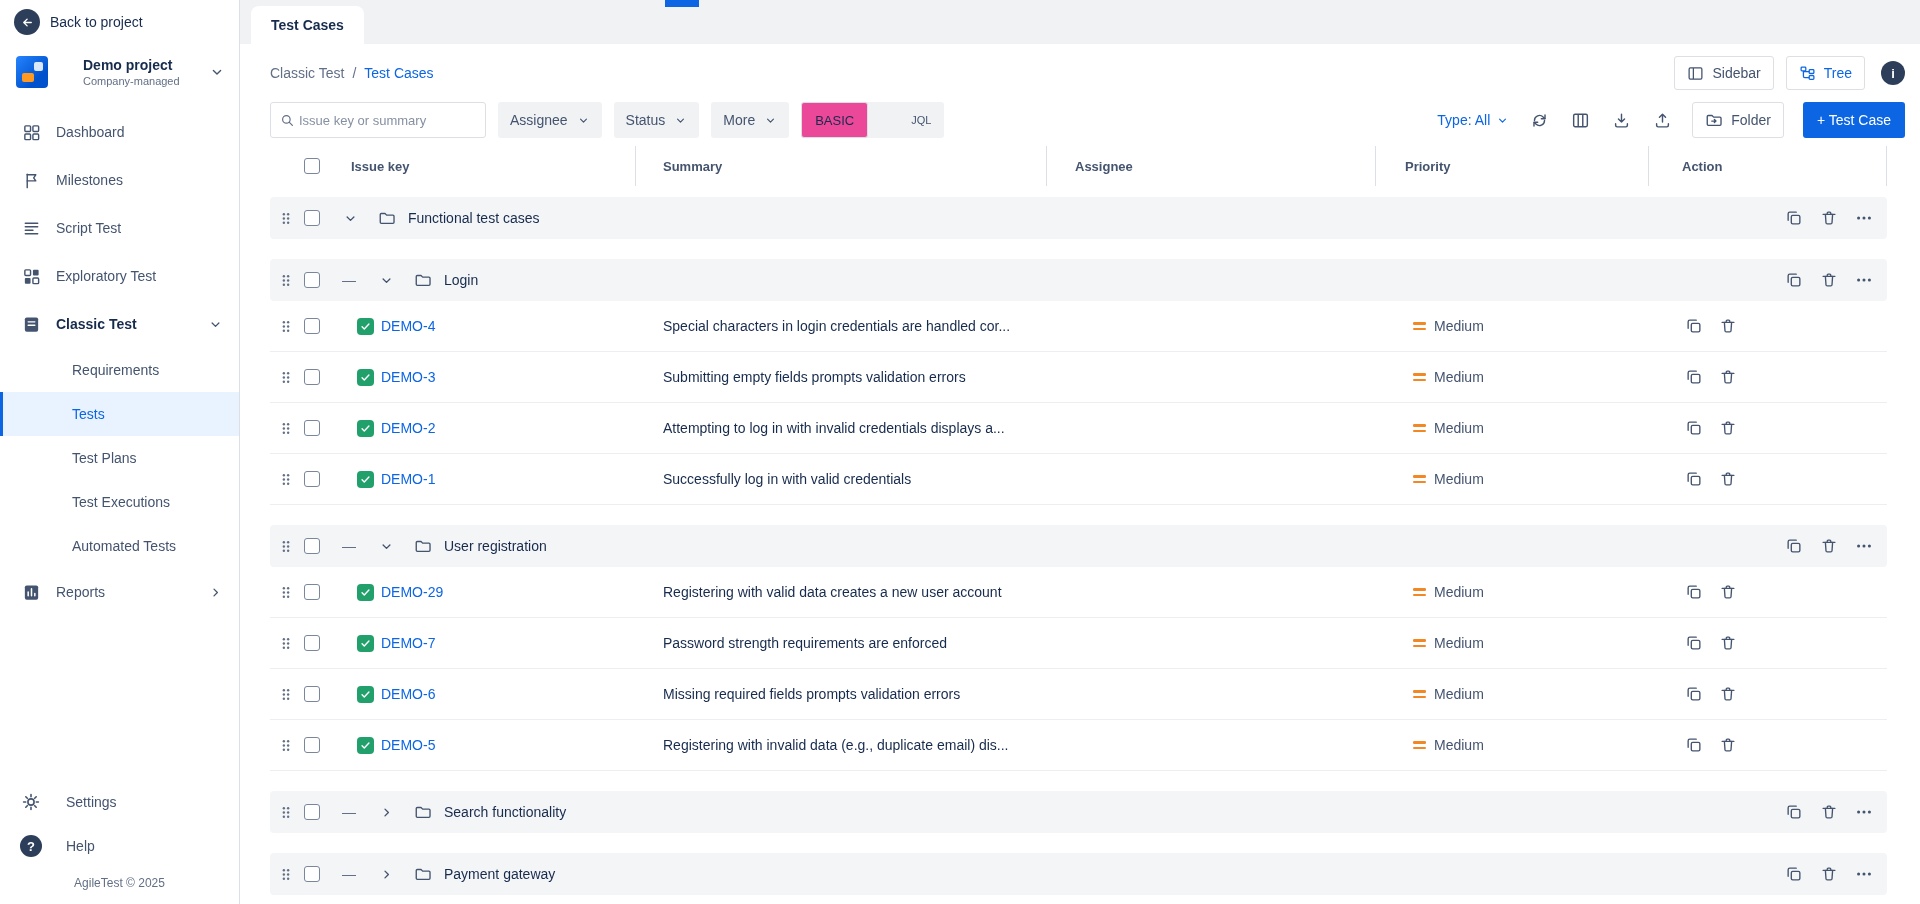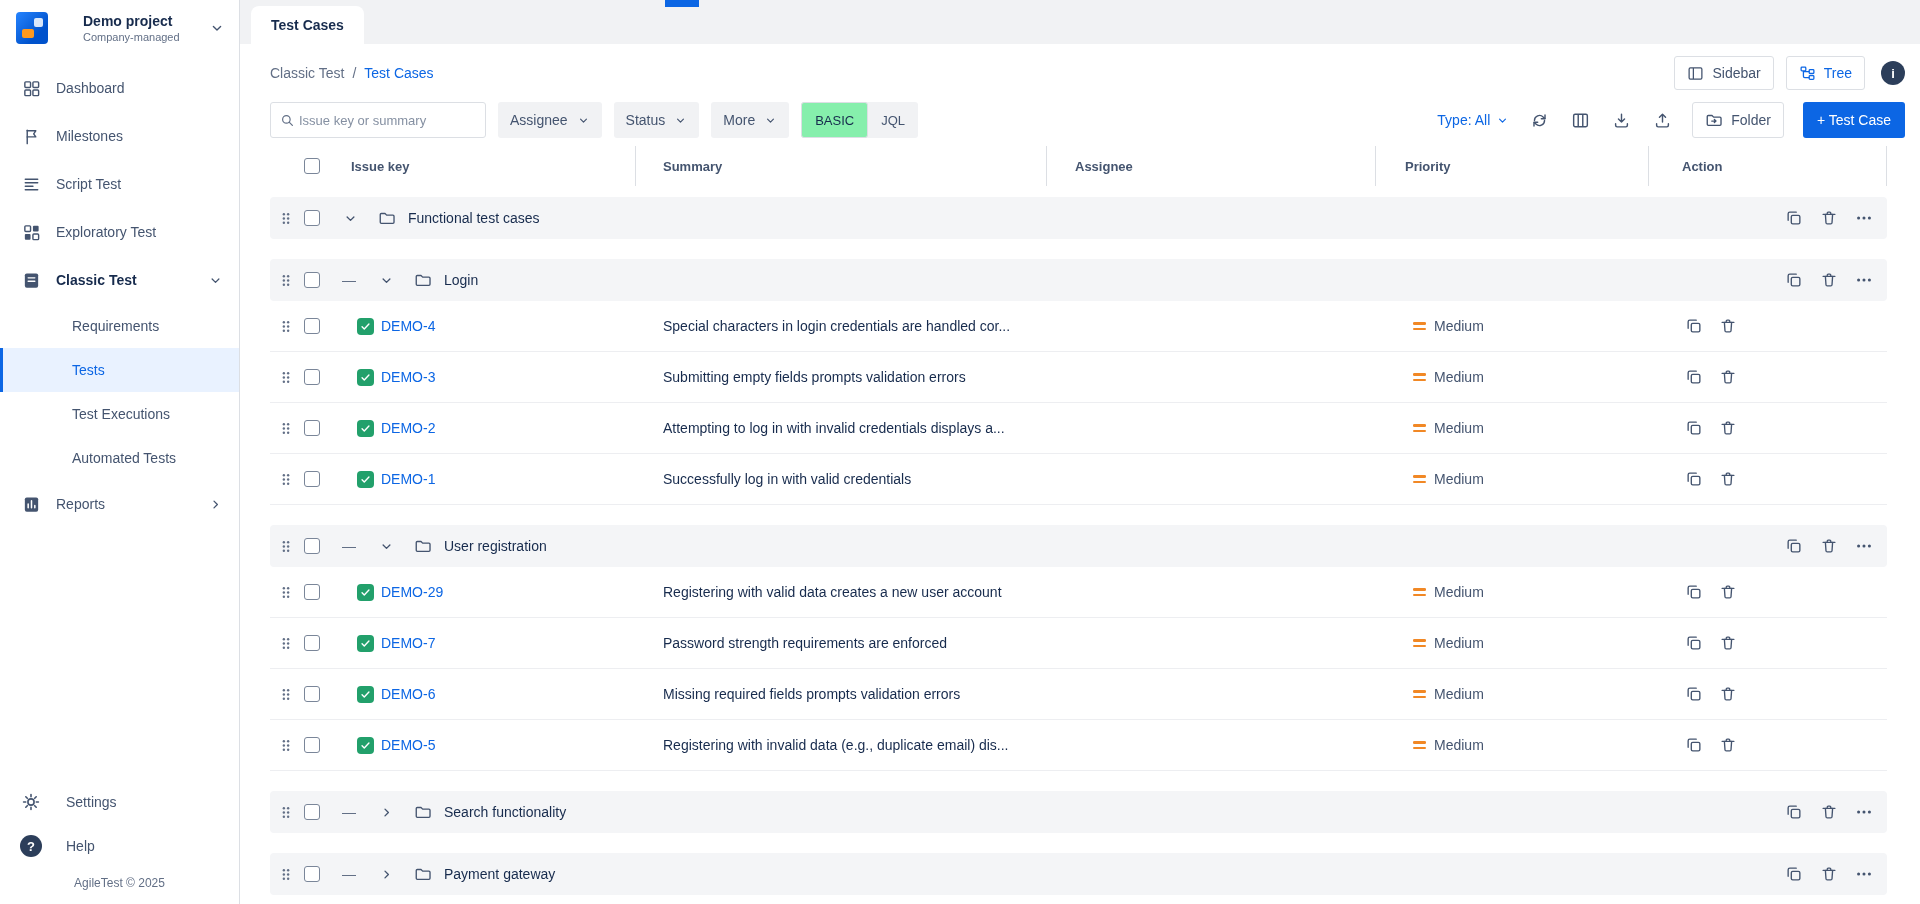--- a/index.html
+++ b/index.html
@@ -52,22 +52,22 @@
   .btn-outline{height:34px;border:1px solid var(--border);background:#fff;border-radius:3px;display:inline-flex;align-items:center;gap:8px;padding:0 12px;font-size:14px;color:var(--text2);cursor:pointer;}
   .btn-outline.tree-btn{color:var(--blue);}
   .info-circle{width:24px;height:24px;border-radius:50%;background:var(--dark);color:#fff;font-size:13px;font-weight:700;display:flex;align-items:center;justify-content:center;margin-left:4px;cursor:pointer;}
 
   .toolbar{height:54px;display:flex;align-items:center;gap:12px;padding:8px 15px 6px 30px;flex:none;}
   .search-box{width:216px;height:36px;border:1px solid var(--border);border-radius:3px;display:flex;align-items:center;gap:4px;padding:0 9px;background:#fff;}
   .search-box input{border:none;outline:none;width:100%;font-size:13px;font-family:inherit;color:var(--text);background:transparent;}
   .search-box input::placeholder{color:#8590A2;}
   .filter-btn{height:36px;background:var(--bgsub);border-radius:3px;display:flex;align-items:center;gap:9px;padding:0 12px;font-size:14px;color:var(--text2);cursor:pointer;}
   .segment{height:36px;display:flex;align-items:center;background:var(--bgsub);border-radius:3px;}
-  .seg-basic{height:36px;display:flex;align-items:center;padding:0 13px;background:#86efac;border:1px solid var(--border);border-radius:3px;font-size:13px;color:var(--text);cursor:pointer;}
-  .seg-jql{padding:0 13px;font-size:13px;color:var(--text2);cursor:pointer;}
+  .seg-basic{height:36px;display:flex;align-items:center;padding:0 13px;background:#ec4899;border:1px solid var(--border);border-radius:3px;font-size:13px;color:var(--text);cursor:pointer;}
+  .seg-jql{padding:0 13px;font-size:11px;color:var(--text2);cursor:pointer;margin-left:30px;}
   .toolbar-right{margin-left:auto;display:flex;align-items:center;gap:19px;}
   .type-filter{display:flex;align-items:center;gap:6px;color:var(--blue);font-size:14px;font-weight:500;cursor:pointer;}
   .icon-btn{width:22px;height:22px;display:flex;align-items:center;justify-content:center;cursor:pointer;}
   .folder-btn{height:36px;}
   .primary-btn{height:36px;background:var(--blue);color:#fff;border:none;border-radius:3px;padding:0 14px;font-size:14px;font-weight:500;display:flex;align-items:center;cursor:pointer;font-family:inherit;}
 
   
   .table-wrap{flex:1;overflow:hidden;padding:0 33px 0 30px;}
   .gridcols{display:grid;grid-template-columns:366px 411px 329px 273px 1fr;}
   .thead{height:40px;align-items:center;}
@@ -99,20 +99,28 @@
   .eq-icon{display:flex;flex-direction:column;gap:3px;width:13px;}
   .eq-icon i{display:block;height:2.6px;border-radius:1.3px;background:var(--orange);}
   .priority-label{font-size:14px;color:var(--text2);}
   .cell5{padding-left:36px;display:flex;align-items:center;gap:16px;}
   .act{cursor:pointer;display:flex;}
 </style>
 </head>
 <body>
 
 <div class="sidebar">
+  <div class="back-row">
+    <span class="back-circle">
+      <svg width="15" height="15" viewBox="0 0 20 20">
+          <path d="M15 10H5.5M9.5 5.5L5 10l4.5 4.5" stroke="#fff" stroke-width="1.8" fill="none" stroke-linecap="round" stroke-linejoin="round"></path>
+        </svg>
+    </span>
+    <span class="back-label">Back to project</span>
+  </div>
 
   <div class="project-row">
     <span class="avatar"></span>
     <span class="project-meta">
       <span class="project-name">Demo project</span>
       <span class="project-type">Company-managed</span>
     </span>
     <span>
       <svg width="16" height="16" viewBox="0 0 20 20">
           <path d="M5.5 8l4.5 4.5L14.5 8" stroke="#44546F" stroke-width="1.7" fill="none" stroke-linecap="round" stroke-linejoin="round"></path>
@@ -173,20 +181,23 @@
             <path d="M5.5 8l4.5 4.5L14.5 8" stroke="#44546F" stroke-width="1.7" fill="none" stroke-linecap="round" stroke-linejoin="round"></path>
           </svg>
       </span>
     </div>
 
     <div class="sub-item">
         <span>Requirements</span>
       </div>
     <div class="sub-item selected">
         <span>Tests</span>
+      </div>
+    <div class="sub-item">
+        <span>Test Plans</span>
       </div>
     <div class="sub-item">
         <span>Test Executions</span>
       </div>
     <div class="sub-item">
         <span>Automated Tests</span>
       </div>
 
     <div class="nav-item">
       <span class="nicon">

